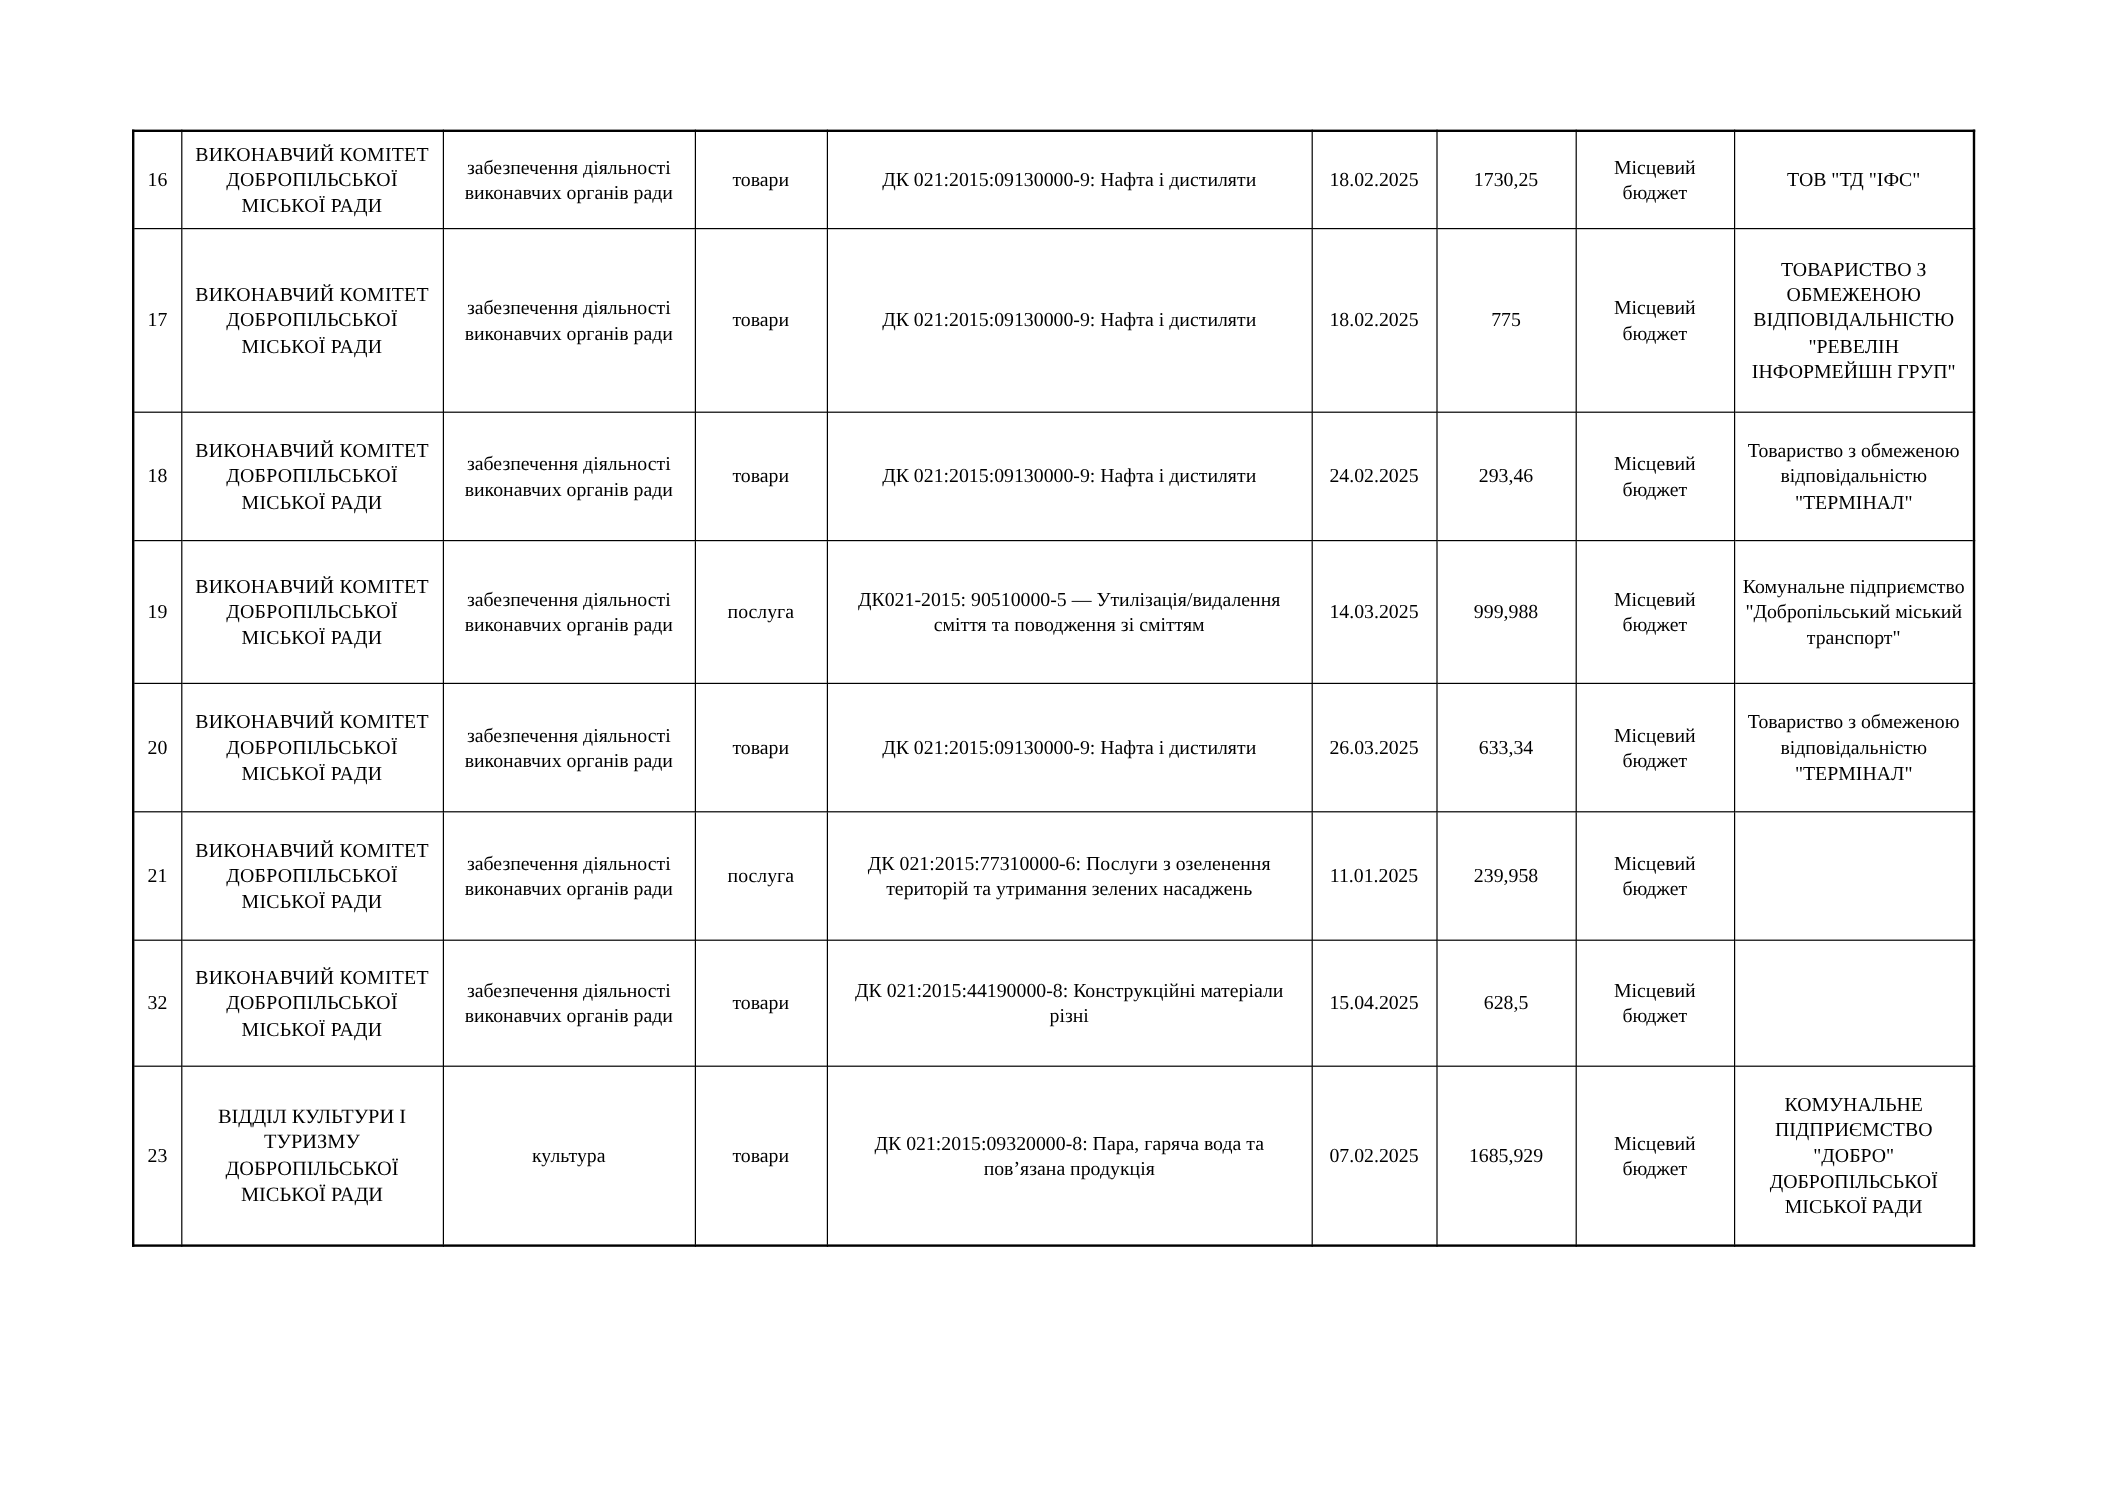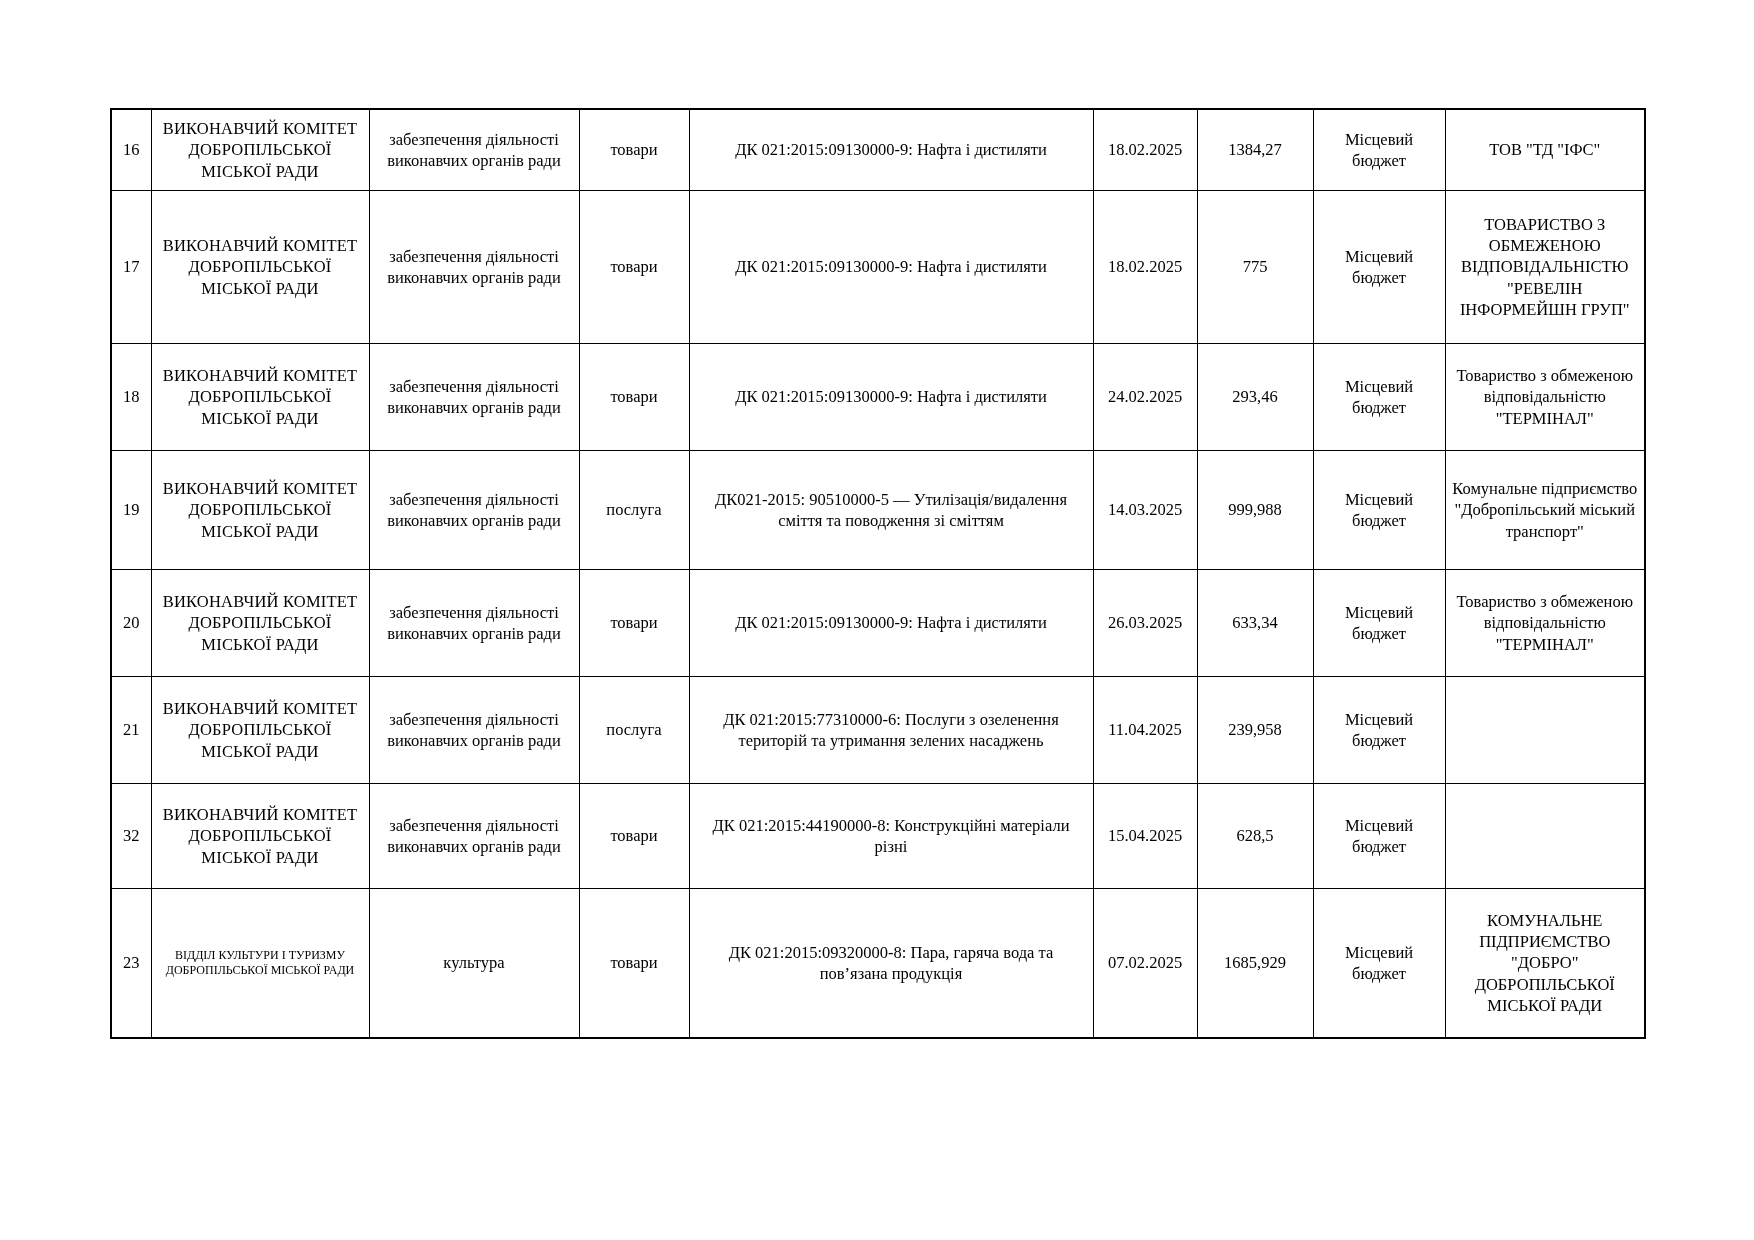--- a/index.html
+++ b/index.html
@@ -41,21 +41,21 @@
   col.c-activity { width: 210px; }
   col.c-type     { width: 110px; }
   col.c-subject  { width: 404px; }
   col.c-date     { width: 104px; }
   col.c-amount   { width: 116px; }
   col.c-source   { width: 132px; }
   col.c-supplier { width: 200px; }
 
   td.num      { font-size: 17px; }
   td.customer { font-size: 14.2px; letter-spacing: 0.2px; line-height: 1.3; }
-  td.customer.big { font-size: 12px; letter-spacing: 0; }
+  td.customer.big { font-size: 17px; letter-spacing: 0; }
   td.activity { font-size: 16.5px; margin-top: 24px; }
   td.type     { font-size: 16.5px; }
   td.subject  { font-size: 16.5px; text-align: left; padding-left: 10px; padding-right: 10px;}
   td.subject.center { }
   td.date     { font-size: 16.5px; }
   td.amount   { font-size: 16.5px; }
   td.source   { font-size: 16.5px; line-height: 1.3; margin-top: 15px; }
   td.supplier { font-size: 16.5px; line-height: 1.32; }
 
   tr.r16 td { height: 68px; }
@@ -84,21 +84,21 @@
       <col class="c-supplier">
     </colgroup>
     <tbody>
       <tr class="r16">
         <td class="num">16</td>
         <td class="customer">ВИКОНАВЧИЙ КОМІТЕТ ДОБРОПІЛЬСЬКОЇ МІСЬКОЇ РАДИ</td>
         <td class="activity">забезпечення діяльності виконавчих органів ради</td>
         <td class="type">товари</td>
         <td class="subject">ДК 021:2015:09130000-9: Нафта і дистиляти</td>
         <td class="date">18.02.2025</td>
-        <td class="amount">1384,27</td>
+        <td class="amount">1730,25</td>
         <td class="source">Місцевий бюджет</td>
         <td class="supplier">ТОВ "ТД "ІФС"</td>
       </tr>
       <tr class="r17">
         <td class="num">17</td>
         <td class="customer">ВИКОНАВЧИЙ КОМІТЕТ ДОБРОПІЛЬСЬКОЇ МІСЬКОЇ РАДИ</td>
         <td class="activity">забезпечення діяльності виконавчих органів ради</td>
         <td class="type">товари</td>
         <td class="subject">ДК 021:2015:09130000-9: Нафта і дистиляти</td>
         <td class="date">18.02.2025</td>
@@ -138,21 +138,21 @@
         <td class="amount">633,34</td>
         <td class="source">Місцевий бюджет</td>
         <td class="supplier">Товариство з обмеженою відповідальністю "ТЕРМІНАЛ"</td>
       </tr>
       <tr class="r21">
         <td class="num">21</td>
         <td class="customer">ВИКОНАВЧИЙ КОМІТЕТ ДОБРОПІЛЬСЬКОЇ МІСЬКОЇ РАДИ</td>
         <td class="activity">забезпечення діяльності виконавчих органів ради</td>
         <td class="type">послуга</td>
         <td class="subject">ДК 021:2015:77310000-6: Послуги з озеленення територій та утримання зелених насаджень</td>
-        <td class="date">11.04.2025</td>
+        <td class="date">11.01.2025</td>
         <td class="amount">239,958</td>
         <td class="source">Місцевий бюджет</td>
         <td class="supplier"></td>
       </tr>
       <tr class="r22">
         <td class="num">32</td>
         <td class="customer">ВИКОНАВЧИЙ КОМІТЕТ ДОБРОПІЛЬСЬКОЇ МІСЬКОЇ РАДИ</td>
         <td class="activity">забезпечення діяльності виконавчих органів ради</td>
         <td class="type">товари</td>
         <td class="subject">ДК 021:2015:44190000-8: Конструкційні матеріали різні</td>

